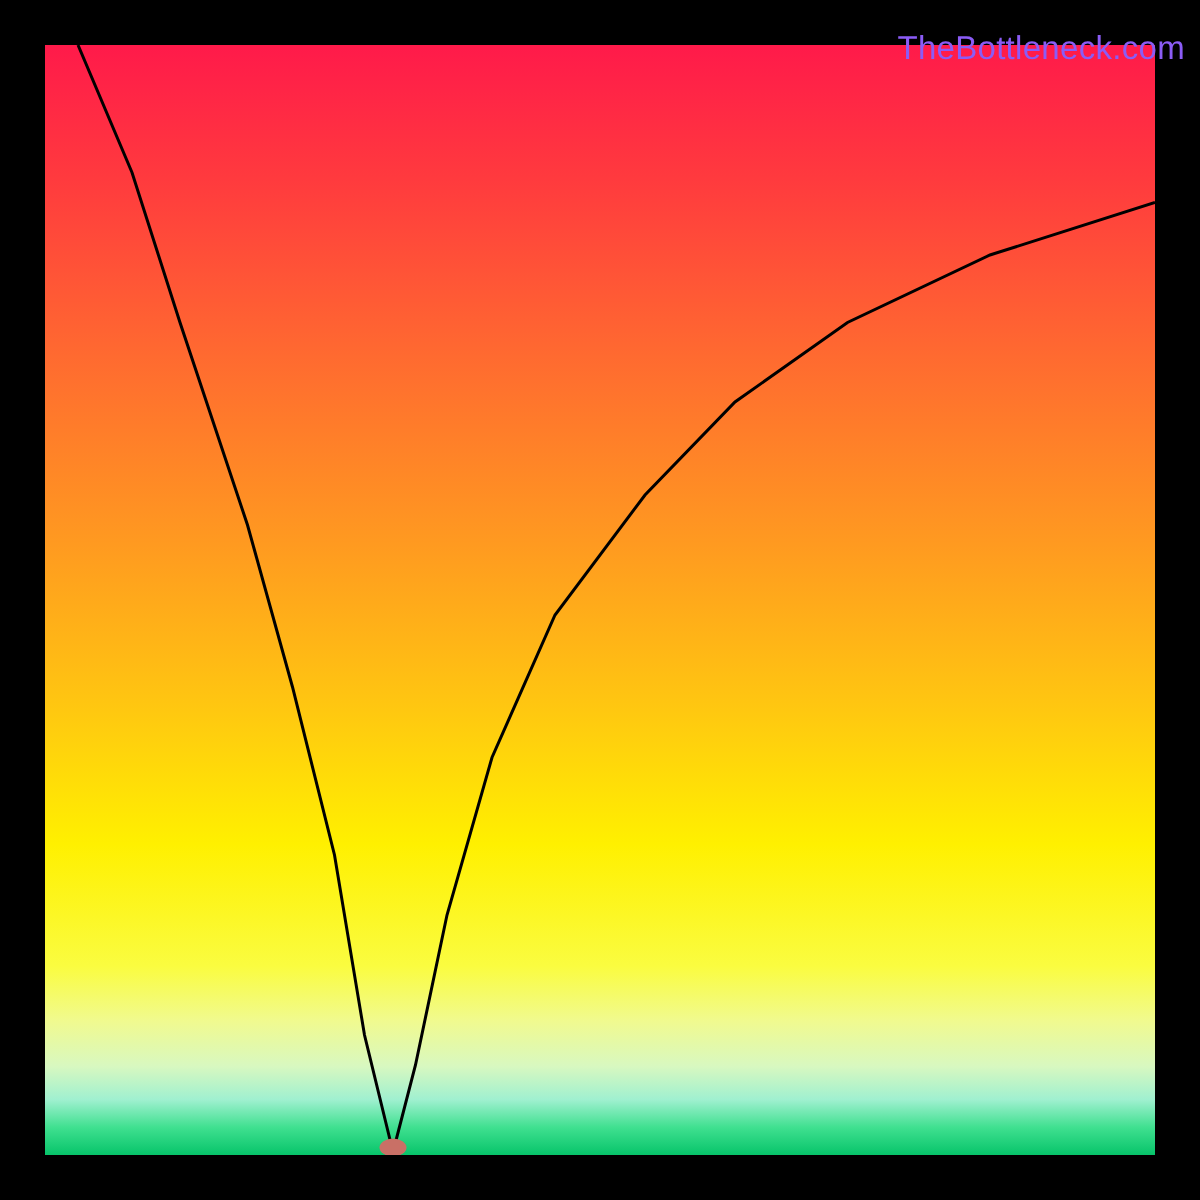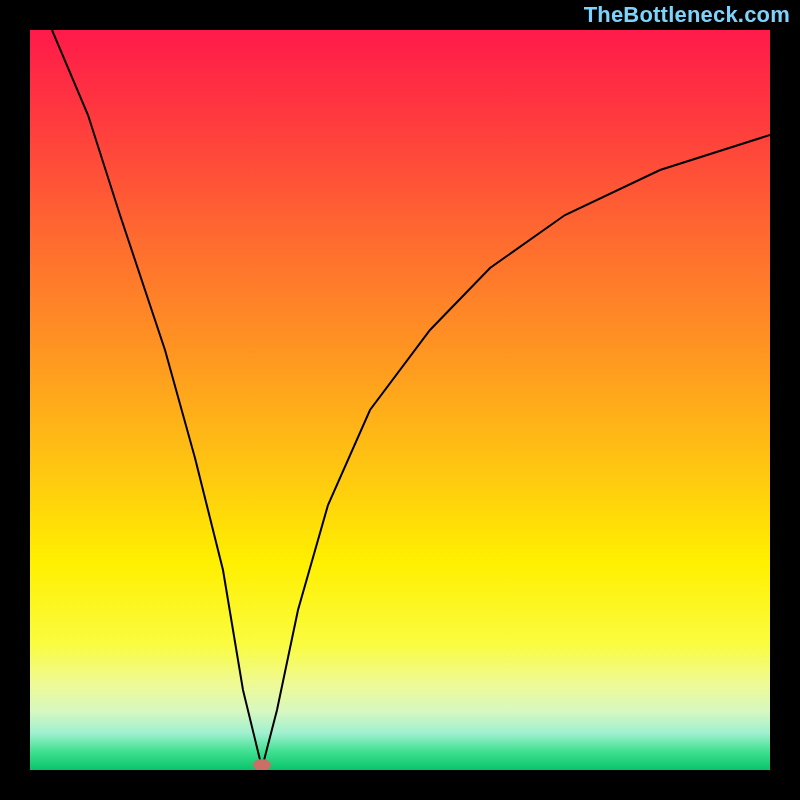--- a/index.html
+++ b/index.html
@@ -6,25 +6,25 @@
   body {
     width: 800px;
     height: 800px;
     background: #000;
     position: relative;
     font-family: Arial, Helvetica, sans-serif;
     overflow: hidden;
   }
   .watermark {
     position: absolute;
-    top: 2px;
+    top: 19px;
     right: 10px;
-    color: #7dd3fc;
+    color: #8b5cf6;
     font-size: 22px;
-    font-weight: 700;
+    font-weight: 400;
     z-index: 10;
     letter-spacing: 0.2px;
   }
   .plot {
     position: absolute;
     left: 30px;
     top: 30px;
     width: 740px;
     height: 740px;
     overflow: hidden;

